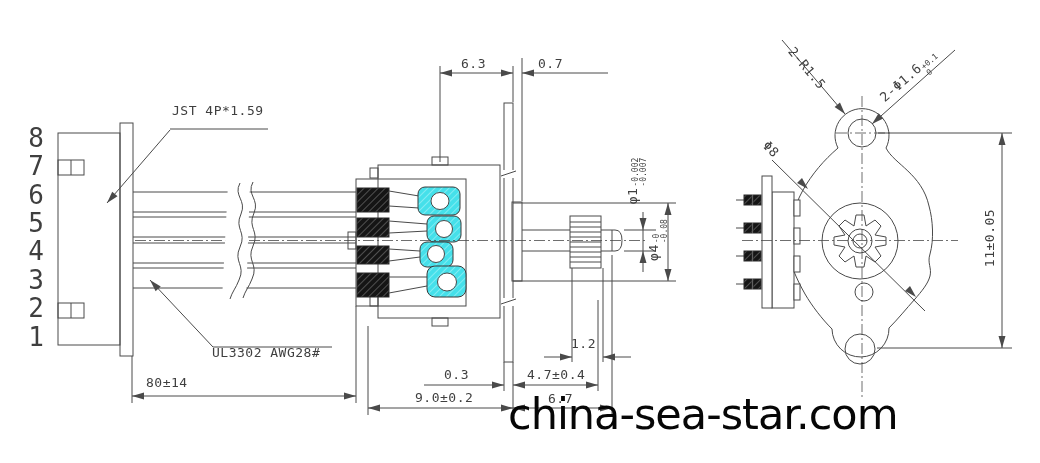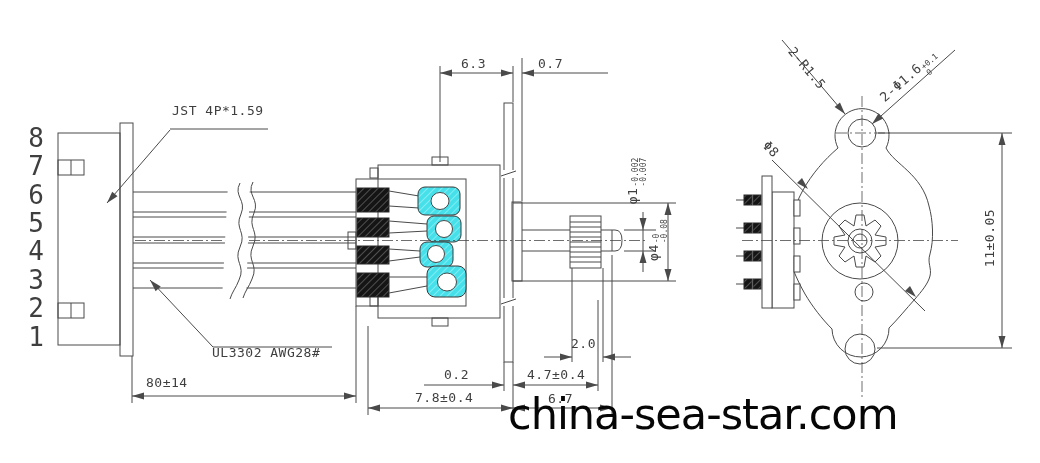--- a/index.html
+++ b/index.html
@@ -260,23 +260,23 @@
 <div class="pin" style="top:267px">3</div>
 <div class="pin" style="top:295px">2</div>
 <div class="pin" style="top:324px">1</div>
 
 <div class="t" style="left:172px;top:104px">JST 4P*1.59</div>
 <div class="t" style="left:212px;top:346px">UL3302 AWG28#</div>
 
 <div class="t" style="left:146px;top:376px">80±14</div>
 <div class="t" style="left:461px;top:57px">6.3</div>
 <div class="t" style="left:538px;top:57px">0.7</div>
-<div class="t" style="left:444px;top:368px">0.2</div>
-<div class="t" style="left:415px;top:391px">7.8±0.4</div>
-<div class="t" style="left:571px;top:337px">2.0</div>
+<div class="t" style="left:444px;top:368px">0.3</div>
+<div class="t" style="left:415px;top:391px">9.0±0.2</div>
+<div class="t" style="left:571px;top:337px">1.2</div>
 <div class="t" style="left:527px;top:368px">4.7±0.4</div>
 <div class="t" style="left:548px;top:392px">6.7</div>
 
 <div class="t rot" style="left:636px;top:181px;position:absolute">
   <span>φ1</span><span class="stack">
         <span>-0.002</span>
         <span>-0.007</span>
       </span>
 </div>
 <div class="t rot" style="left:657px;top:240px;position:absolute">

